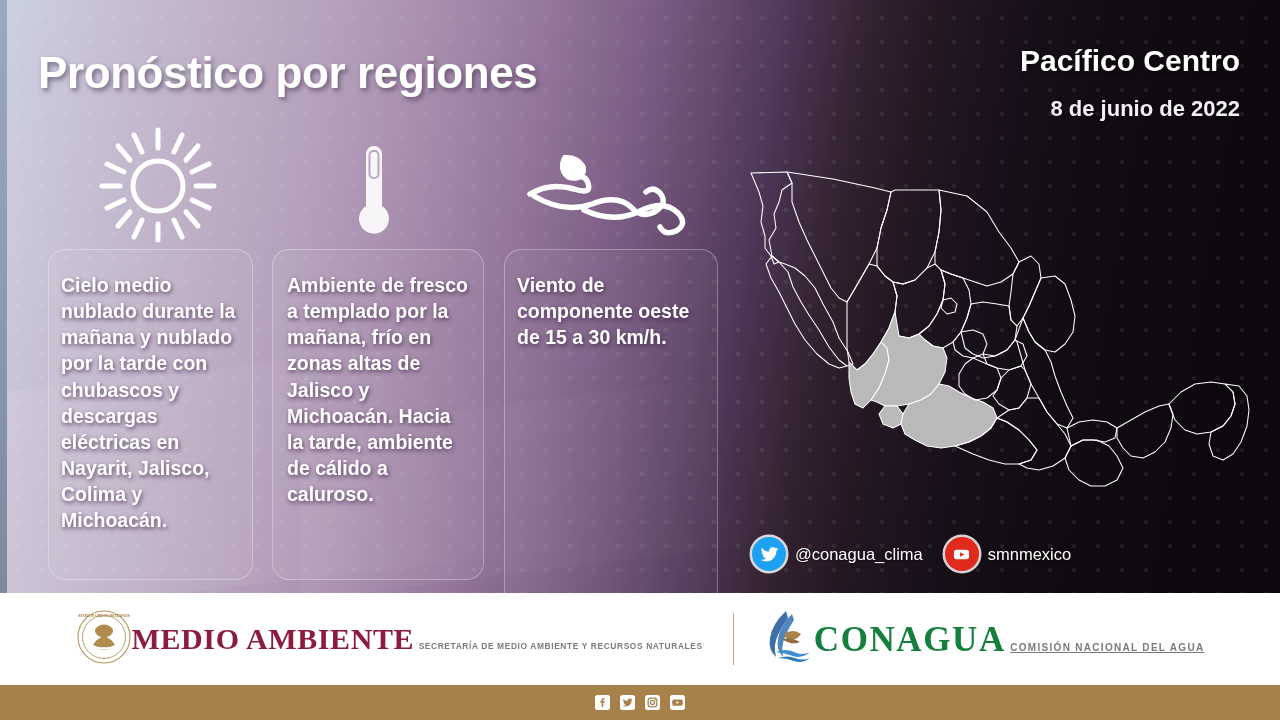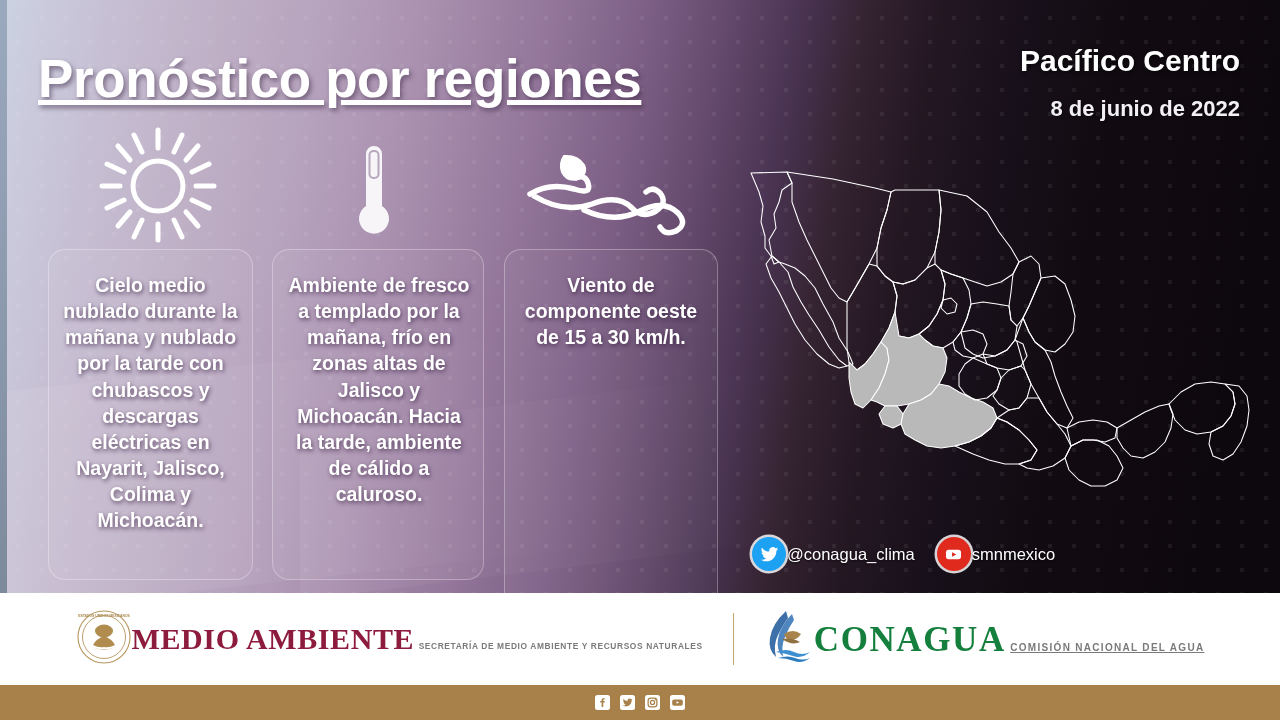--- a/index.html
+++ b/index.html
@@ -58,25 +58,24 @@
     pointer-events:none;
   }
   .bg-left-rail{
     position:absolute; left:0; top:0; width:7px; height:593px;
     background:linear-gradient(180deg,#9aa9bd,#8e9cb0 45%,#7d8a9c);
   }
 
   
   .title{
     position:absolute; left:38px; top:48px;
-    font-size:53px; font-weight:bold; color:#ffffff;
+    font-size:44px; font-weight:bold; color:#ffffff;
     letter-spacing:-.4px;
     text-shadow:2px 3px 5px rgba(60,40,70,.55);
     white-space:nowrap;
-    text-decoration:underline;
   }
   .region{
     position:absolute; right:40px; top:44px;
     font-size:30px; font-weight:bold; color:#ffffff;
     text-shadow:1px 2px 4px rgba(0,0,0,.6);
     white-space:nowrap;
   }
   .date{
     position:absolute; right:40px; top:96px;
     font-size:22px; font-weight:bold; color:#f2f0f4;
@@ -84,21 +83,21 @@
     white-space:nowrap;
   }
 
   
   .card{
     position:absolute; top:249px;
     border:1px solid rgba(255,255,255,.30);
     border-radius:17px;
     background:rgba(255,255,255,.045);
     padding:22px 12px 14px;
-    text-align:center;
+    text-align:left;
   }
   .card .txt{
     font-size:19.5px; line-height:1.34; font-weight:bold; color:#ffffff;
     text-shadow:1px 2px 4px rgba(60,35,70,.75);
     display:block;
   }
   #card-sky  { left:48px;  width:205px; height:331px; }
   #card-temp { left:272px; width:212px; height:331px;padding-left:14px; }
   #card-wind { left:504px; width:214px; height:382px; }
 
@@ -106,21 +105,21 @@
   #icon-sun   { left:96px;  top:126px; }
   #icon-therm { left:348px; top:142px; }
   #icon-wind  { left:524px; top:144px; }
 
   
   #map-wrap{ position:absolute; left:735px; top:152px; width:540px; height:370px; }
   #map-wrap svg{ width:100%; height:100%; display:block; }
 
   
   .social-row{ position:absolute; left:752px; top:537px; display:flex; align-items:center; gap:22px; }
-  .social-item{ display:flex; align-items:center; gap:1px; }
+  .social-item{ display:flex; align-items:center; gap:9px; }
   .social-item .handle{
     font-size:16.5px; color:#ffffff; font-weight:normal;
     text-shadow:0 1px 2px rgba(0,0,0,.7); white-space:nowrap;
   }
   .badge{
     width:34px; height:34px; border-radius:50%;
     display:flex; align-items:center; justify-content:center;
     box-shadow:0 0 0 2.5px rgba(255,255,255,.82);
   }
   .badge.tw{ background:#1DA1F2; }

